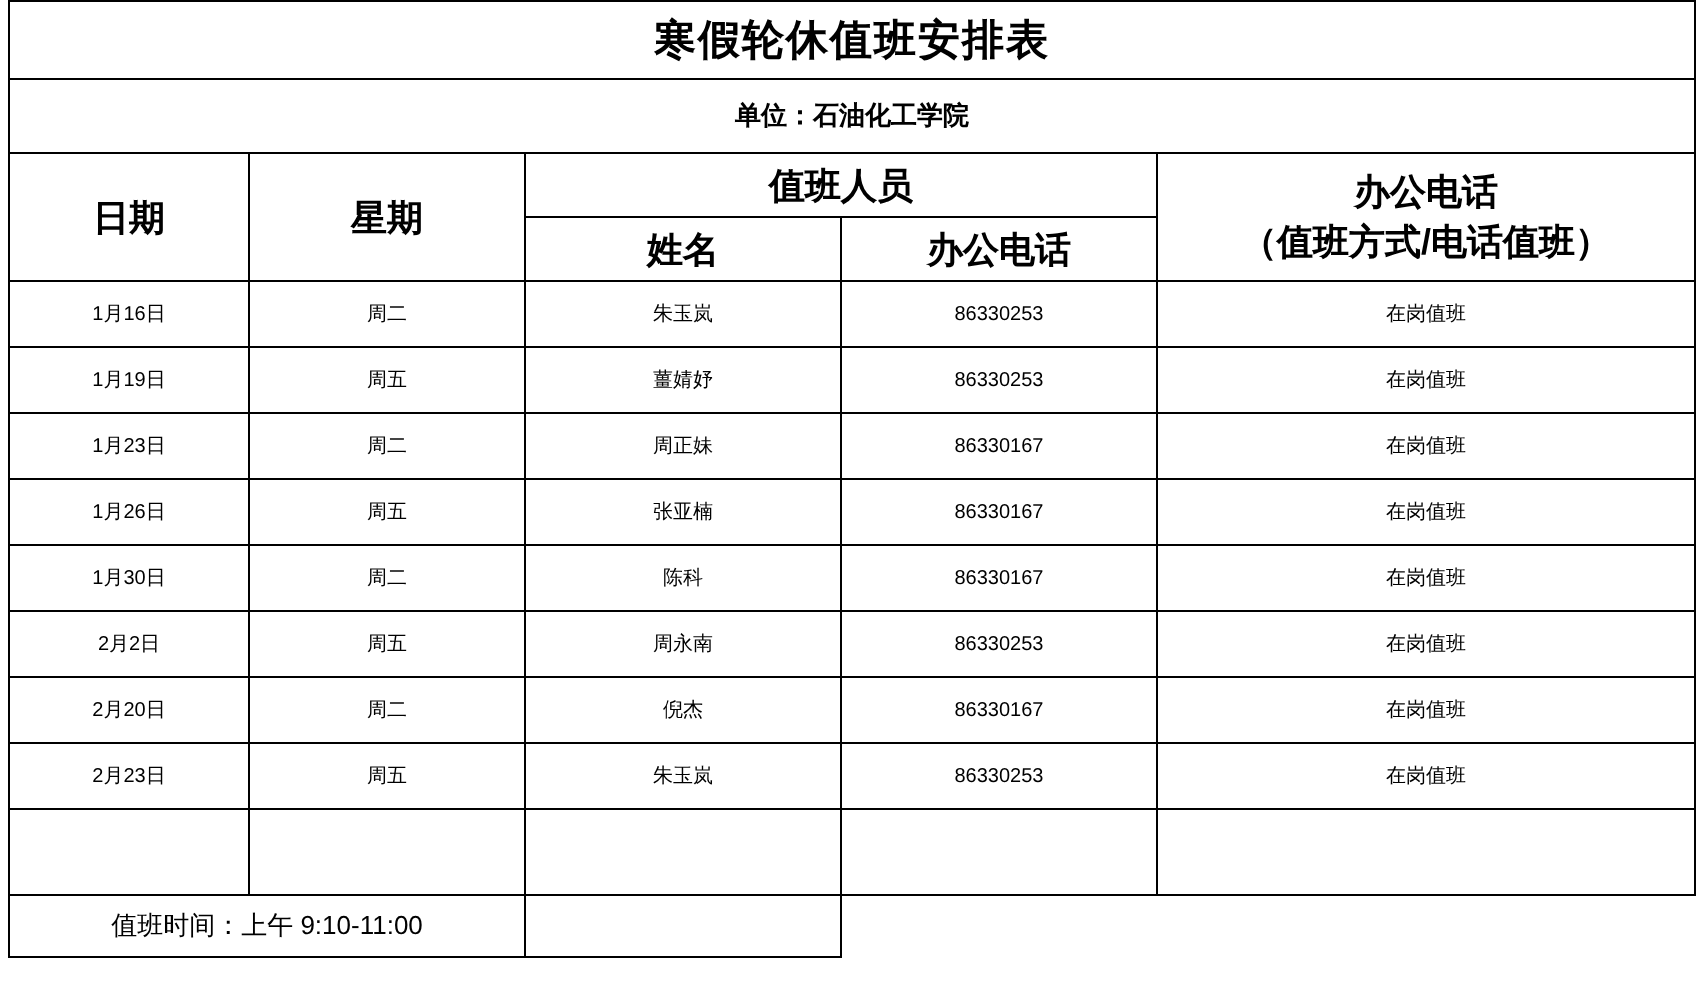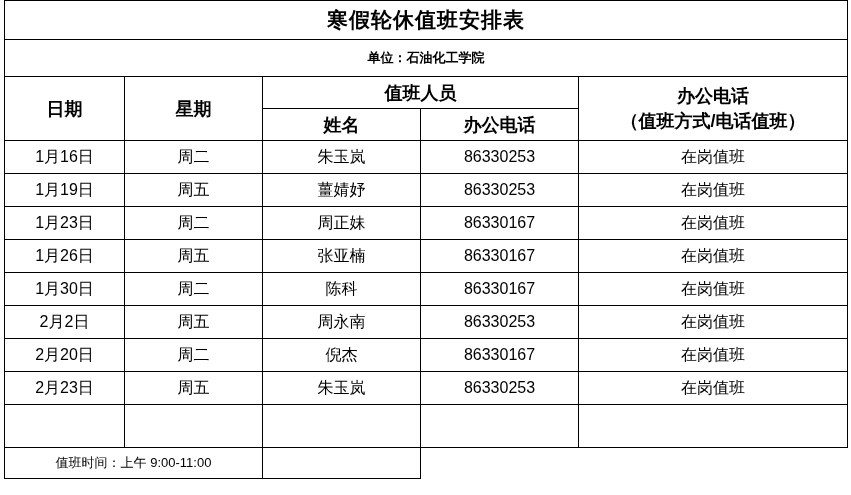--- a/index.html
+++ b/index.html
@@ -53,21 +53,21 @@
     height: 62px;
   }
   .hdr-sub {
     height: 31px;
   }
   .hdr-two-line {
     line-height: 1.35;
   }
   .data-cell {
     height: 32px;
-    font-size: 16px;
+    font-size: 10px;
   }
   .blank-row td {
     height: 42px;
   }
   .foot-cell {
     height: 30px;
     text-align: left;
     padding-left: 6px;
     font-size: 13px;
     border-left: 1px solid #000000;
@@ -177,20 +177,20 @@
       </tbody>
     <tbody>
       <tr class="blank-row">
         <td></td>
         <td></td>
         <td></td>
         <td></td>
         <td></td>
       </tr>
       <tr>
-        <td class="foot-cell" colspan="2">值班时间：上午 9:00-11:00</td>
+        <td class="foot-cell" colspan="2">值班时间：上午 9:10-11:00</td>
         <td class="foot-cell"></td>
         <td class="foot-cell noborder-outer"></td>
         <td class="foot-cell noborder-outer"></td>
       </tr>
     </tbody>
   </table>
 </div>
 
 </body></html>

